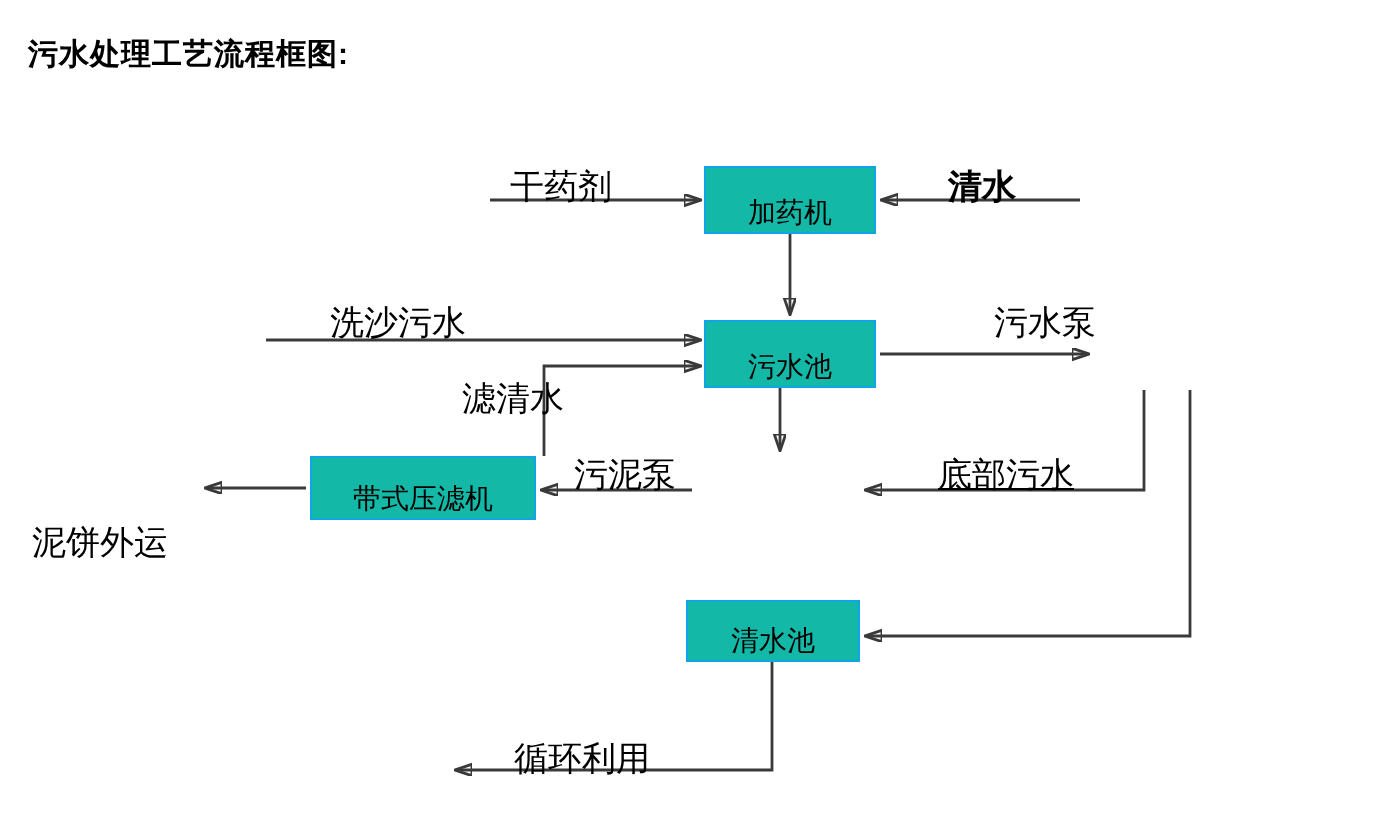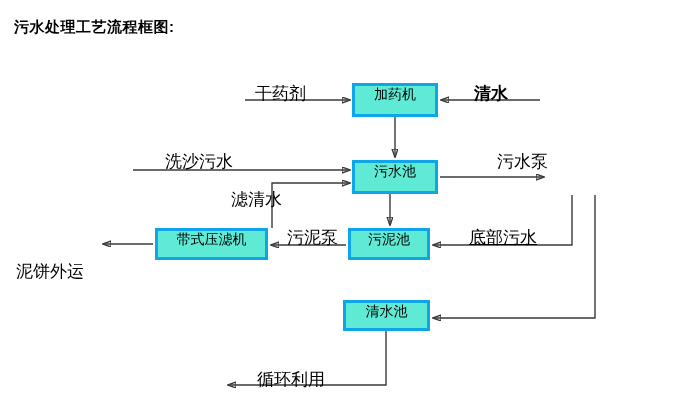--- a/index.html
+++ b/index.html
@@ -27,25 +27,25 @@
     left: 14px;
     top: 18px;
     font-size: 15px;
     font-weight: bold;
     letter-spacing: 0.5px;
     color: #000;
     white-space: nowrap;
   }
   .node {
     position: absolute;
-    border: 3px solid #0ea5e9;
-    background: #5eead4;
+    border: 1px solid #0ea5e9;
+    background: #14b8a6;
     box-sizing: border-box;
     display: flex;
-    align-items: flex-start;
+    align-items: flex-end;
     justify-content: center;
     font-size: 14px;
     color: #000;
     white-space: nowrap;
     z-index: 3;
   }
   .edge-label {
     position: absolute;
     font-size: 17px;
     color: #000;
@@ -112,23 +112,20 @@
 
   <div class="node" style="left:352px; top:160px; width:86px; height:34px;">
     <span>污水池</span>
   </div>
 
 
   <div class="node" style="left:155px; top:228px; width:113px; height:32px;">
     <span>带式压滤机</span>
   </div>
 
-  <div class="node" style="left:348px; top:228px; width:82px; height:32px;">
-    <span>污泥池</span>
-  </div>
 
   <div class="node" style="left:343px; top:300px; width:87px; height:31px;">
     <span>清水池</span>
   </div>
 
   <div class="edge-label" style="left:255px; top:82px;">干药剂</div>
 
   <div class="edge-label" style="left:474px; top:82px;font-weight:bold;">清水</div>
 
   <div class="edge-label" style="left:165px; top:150px;">洗沙污水</div>

